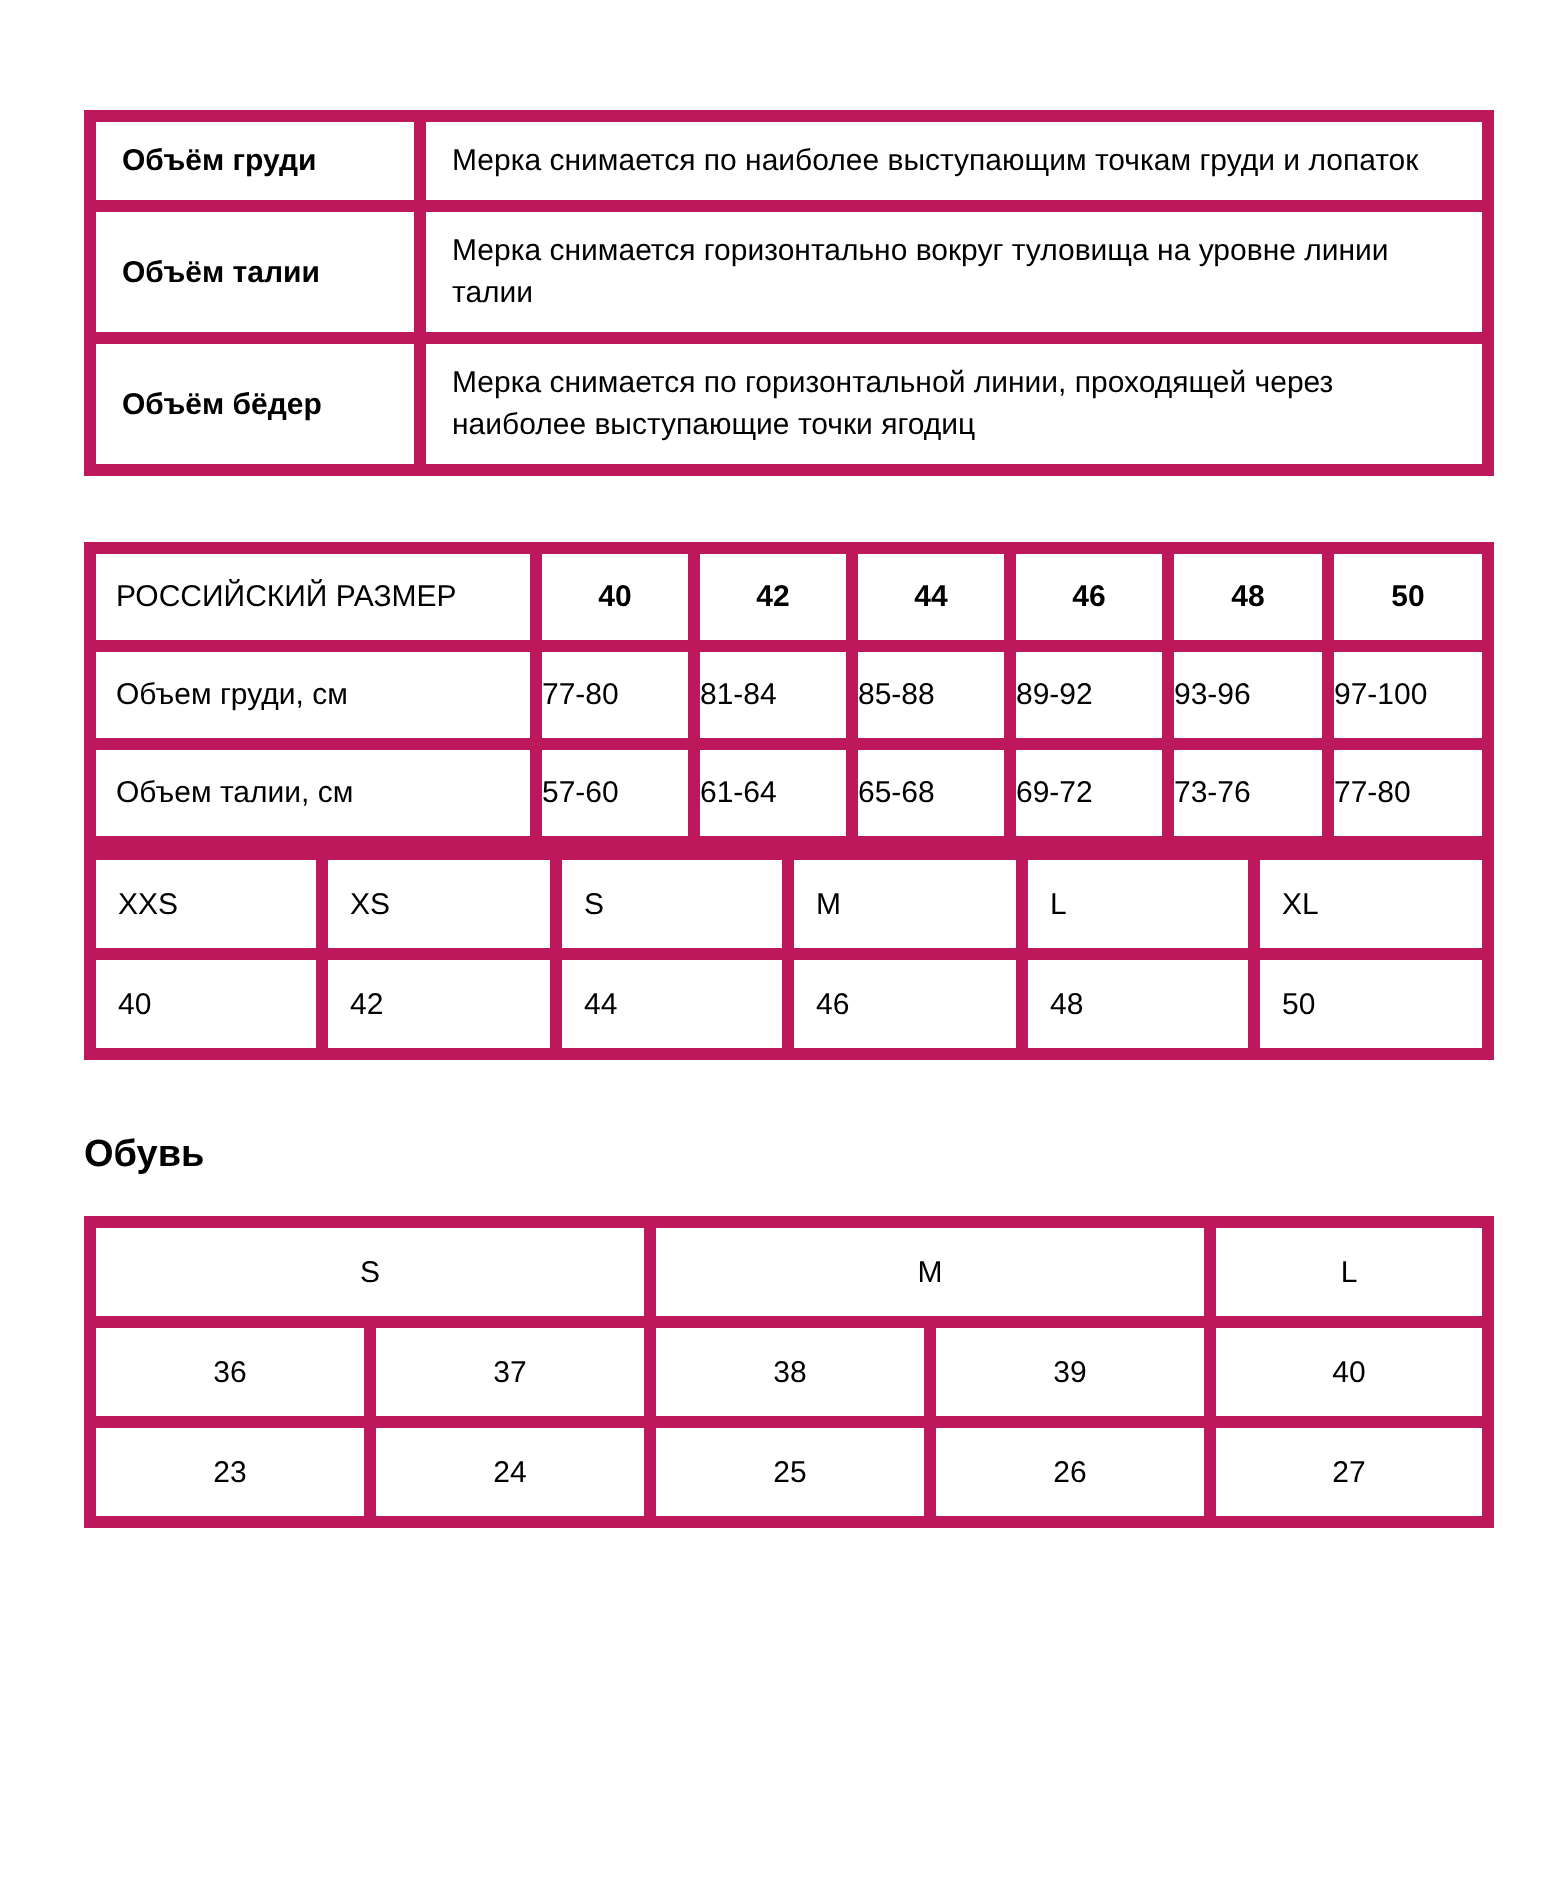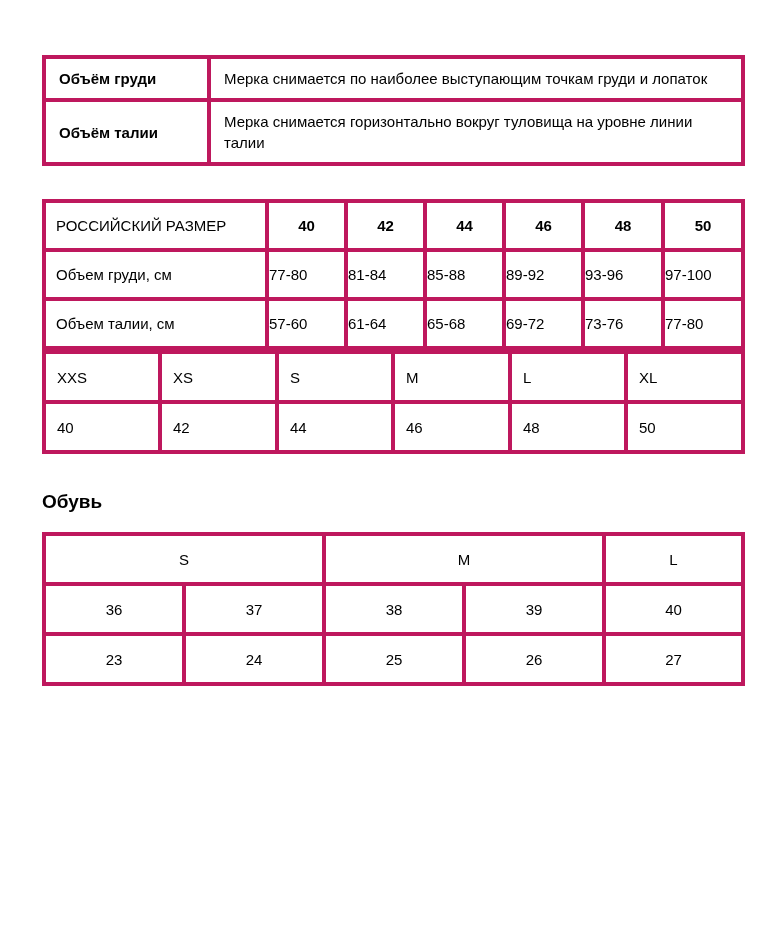--- a/index.html
+++ b/index.html
@@ -12,21 +12,21 @@
     color: #000000;
     font-size: 15px;
   }
   .page { padding: 55px 42px 0 42px; width: 783px; }
 
   table {
     border-collapse: collapse;
     table-layout: fixed;
     width: 699px;
   }
-  td { border: 4px solid #be185d; font-size: 15px; vertical-align: middle; }
+  td { border: 6px solid #be185d; font-size: 15px; vertical-align: middle; }
 
   
   .t1 { margin-bottom: 33px; }
   .t1 td { padding: 9px 13px; line-height: 21px; }
   .t1 .label-cell { font-weight: bold; }
 
   
   .t2 td { height: 49px; }
   .t2 .row-label { padding-left: 10px; text-align: left; }
   .t2 .size-head { text-align: center; font-weight: bold; }
@@ -57,20 +57,24 @@
         <col style="width:534px">
       </colgroup>
     <tbody>
       <tr>
         <td class="label-cell">Объём груди</td>
         <td>Мерка снимается по наиболее выступающим точкам груди и лопаток</td>
       </tr>
       <tr>
         <td class="label-cell">Объём талии</td>
         <td>Мерка снимается горизонтально вокруг туловища на уровне линии талии</td>
+      </tr>
+      <tr>
+        <td class="label-cell">Объём бёдер</td>
+        <td>Мерка снимается по горизонтальной линии, проходящей через наиболее выступающие точки ягодиц</td>
       </tr>
     </tbody>
   </table>
 
   <table class="t2">
     <colgroup>
       <col style="width:223px">
         <col style="width:79px">
         <col style="width:79px">
       <col style="width:79px">

